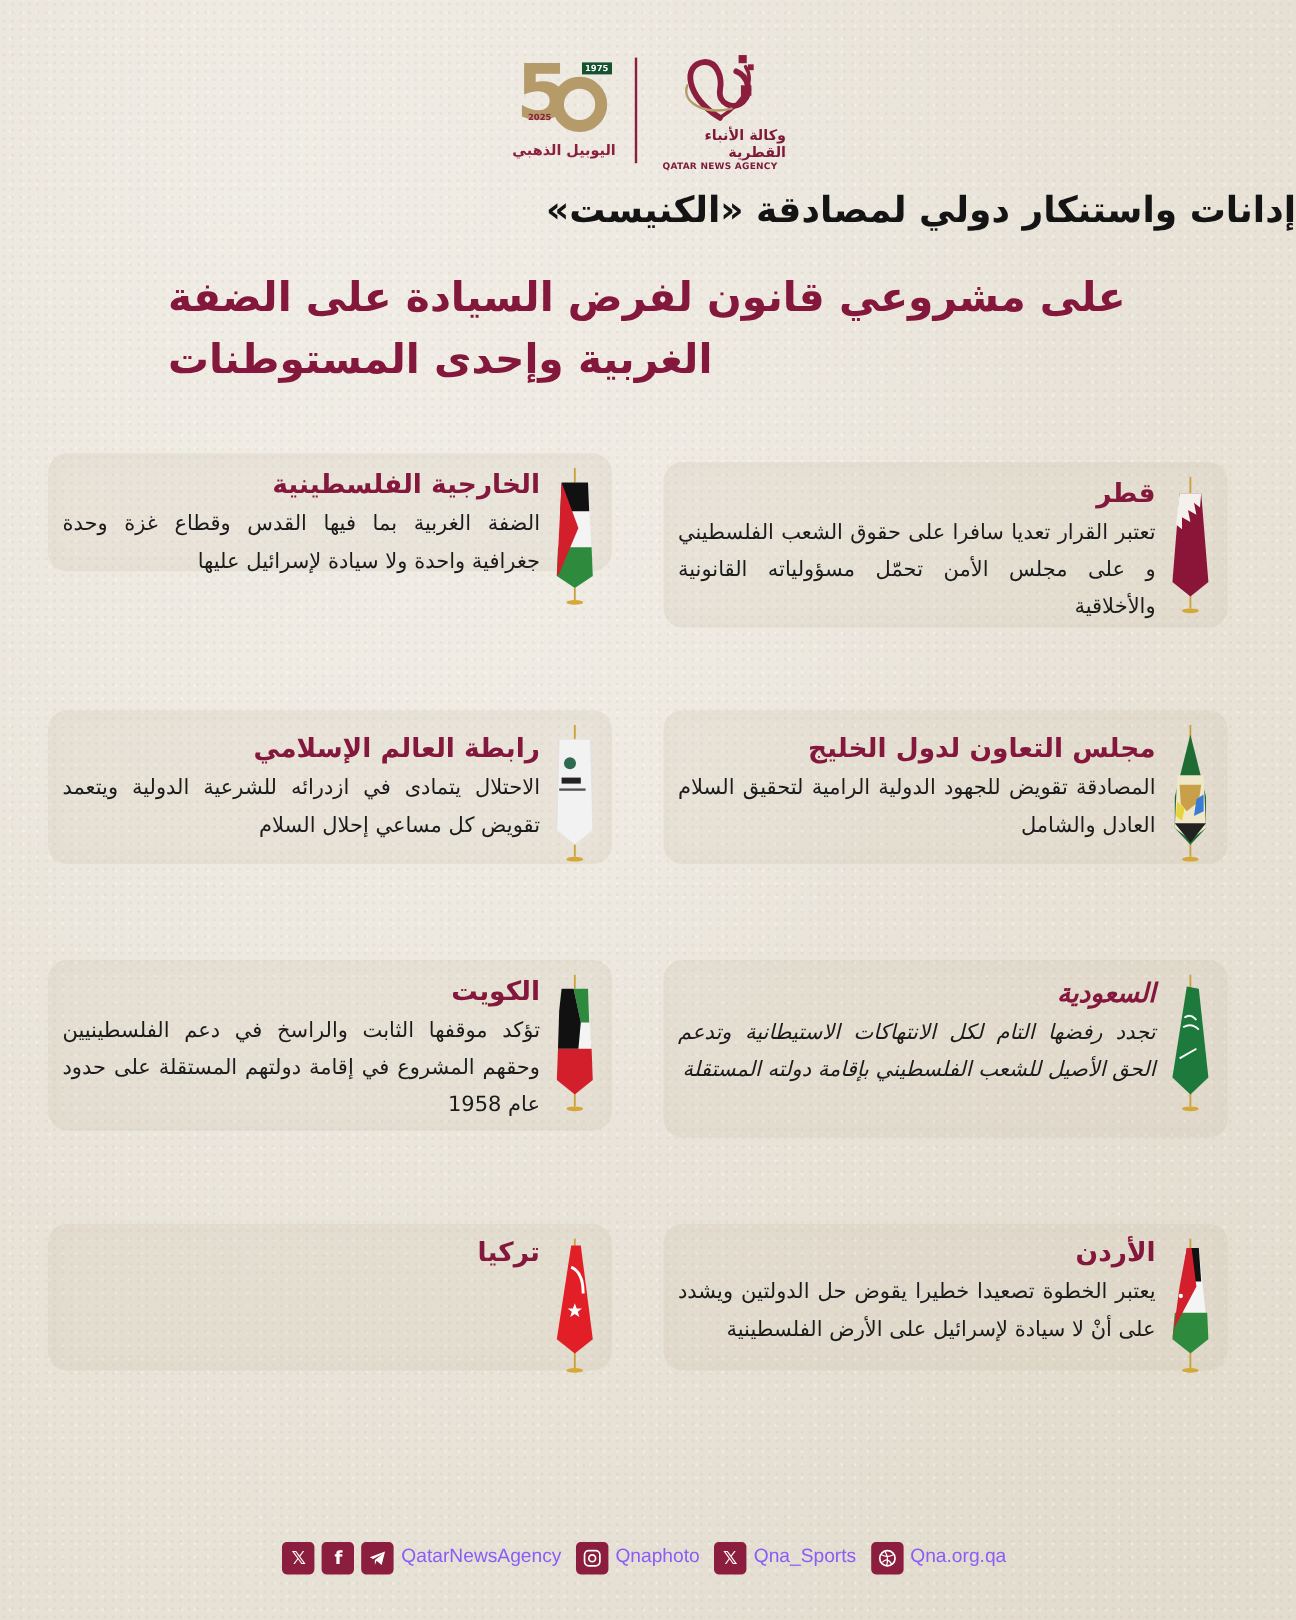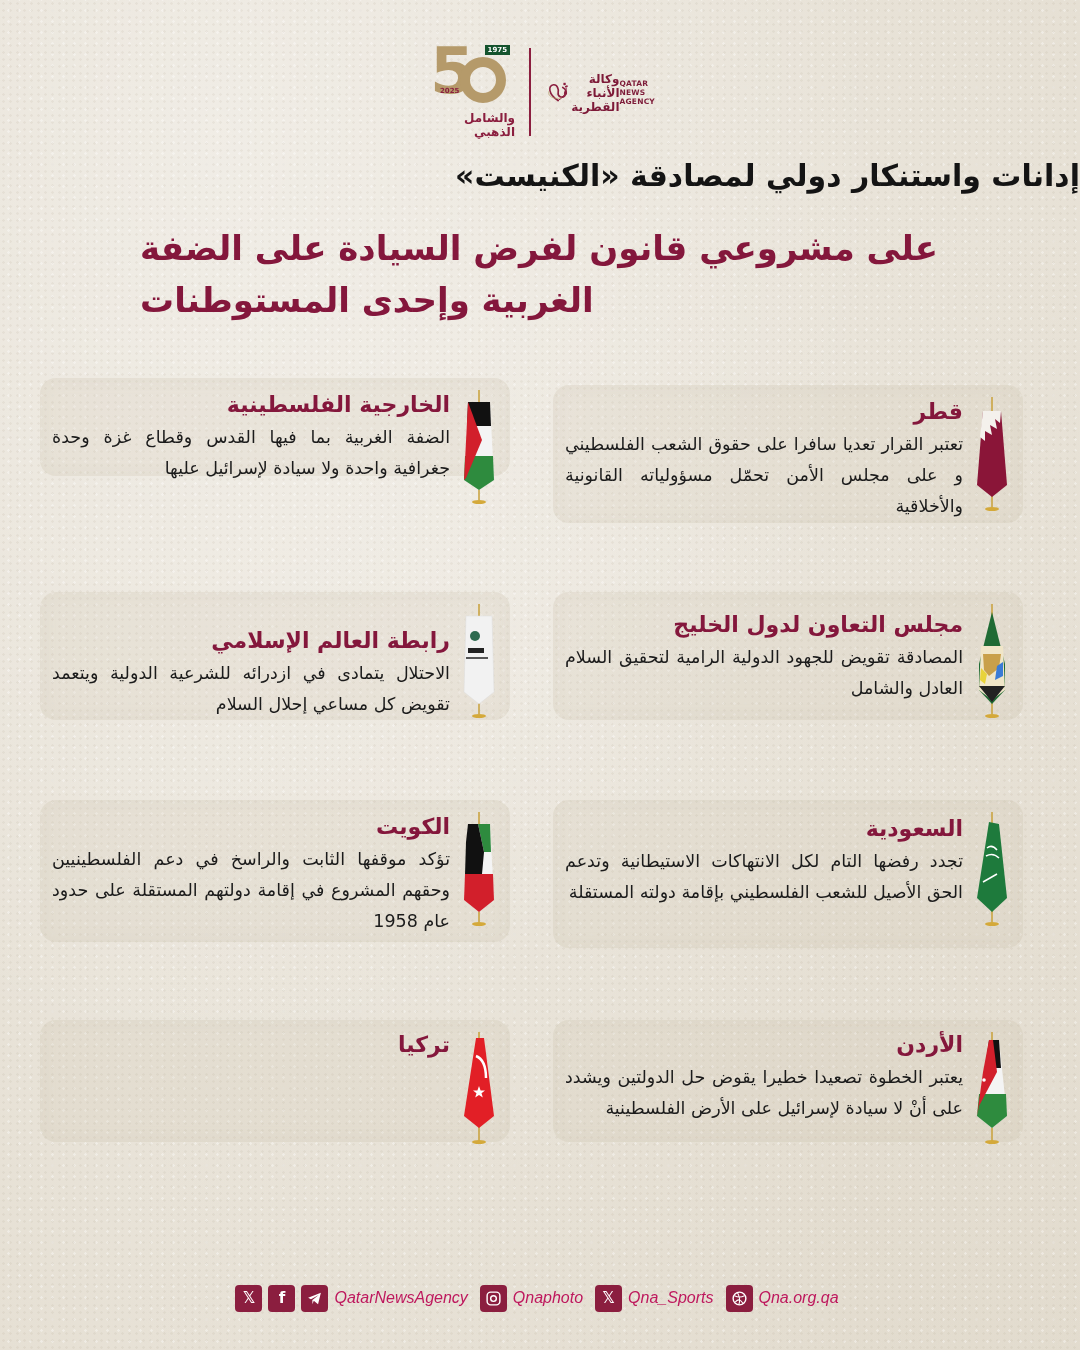--- a/index.html
+++ b/index.html
@@ -22,21 +22,21 @@
     background-size: 7px 7px, 11px 11px;
     background-position: 0 0, 3px 5px;
     pointer-events: none;
   }
 
   
   .logos {
     position: absolute; top: 42px; left: 0; width: 1080px; height: 100px;
     display: flex; justify-content: center; align-items: center; gap: 14px;
   }
-  .qna-logo { display: flex; flex-direction: row; align-items: center; width: 110px; }
+  .qna-logo { display: flex; flex-direction: column; align-items: center; width: 110px; }
   .qna-logo svg { width: 78px; height: 62px; }
   .qna-ar { font-size: 12px; font-weight: bold; color: #7d1a38; margin-top: 2px; direction: rtl; }
   .qna-en { font-size: 7.5px; font-weight: bold; color: #7d1a38; letter-spacing: 0.2px; }
   .logo-divider { width: 2px; height: 88px; background: #8b1e3f; }
   .jubilee { display: flex; flex-direction: column; align-items: center; width: 90px; position: relative; }
   .jubilee-num { position: relative; width: 80px; height: 62px; }
   .jubilee-num .five {
     position: absolute; left: 0; top: -6px; font-size: 64px; font-weight: bold;
     color: #b59a6a; font-family: "DejaVu Sans", sans-serif; line-height: 1;
   }
@@ -82,34 +82,34 @@
   .footer {
     position: absolute; top: 1282px; left: 0; width: 1080px; height: 32px;
     display: flex; justify-content: center; align-items: center; gap: 6px; direction: ltr;
   }
   .soc-icon {
     width: 27px; height: 27px; background: #8b1e3f; border-radius: 4px;
     display: flex; align-items: center; justify-content: center; color: #fff;
     font-size: 15px; font-weight: bold; font-family: "DejaVu Sans", sans-serif;
   }
   .soc-icon svg { width: 17px; height: 17px; }
-  .soc-handle { font-size: 16px; color: #be185d; font-family: "Liberation Sans", sans-serif; margin-right: 6px; font-style: italic; }
+  .soc-handle { font-size: 16px; color: #8b5cf6; font-family: "Liberation Sans", sans-serif; margin-right: 6px; }
 </style>
 </head>
 <body>
 
 <div class="logos">
   <div class="jubilee">
     <div class="jubilee-num">
       <span class="five">5</span>
       <span class="zero"></span>
       <span class="year-tag">1975</span>
       <span class="year-end">2025</span>
     </div>
-    <div class="jubilee-label">والشامل الذهبي</div>
+    <div class="jubilee-label">اليوبيل الذهبي</div>
   </div>
   <div class="logo-divider"></div>
   <div class="qna-logo">
     <svg viewBox="0 0 80 64">
       <path d="M40 58 C10 40, 8 12, 26 10 C38 9, 42 24, 40 34 C38 46, 52 52, 60 44 C68 36, 64 22, 54 18" fill="none" stroke="#8b1e3f" stroke-width="5" stroke-linecap="round"></path>
       <path d="M40 58 C62 44, 70 26, 62 14" fill="none" stroke="#8b1e3f" stroke-width="3" stroke-linecap="round"></path>
       <path d="M12 30 C6 44, 26 56, 50 50" fill="none" stroke="#b59a6a" stroke-width="2" stroke-linecap="round"></path>
       <rect x="56" y="4" width="7" height="7" fill="#8b1e3f"></rect>
       <rect x="64" y="12" width="5" height="5" fill="#8b1e3f"></rect>
       <rect x="58" y="30" width="9" height="9" fill="#8b1e3f"></rect>
@@ -169,35 +169,35 @@
 
 <div class="card col-l" style="top:592px;height:128px;">
   <svg class="flag" viewBox="0 0 34 116">
     <line x1="17" y1="0" x2="17" y2="110" stroke="#c9a13a" stroke-width="1.5"></line>
     <polygon points="4,12 30,12 32,88 17,100 2,88" fill="#f2f2f2" stroke="#ddd" stroke-width="0.5"></polygon>
     <circle cx="13" cy="32" r="5" fill="#2d6a4f"></circle>
     <rect x="6" y="44" width="16" height="5" fill="#222"></rect>
     <rect x="4" y="53" width="22" height="2" fill="#555"></rect>
     <ellipse cx="17" cy="112" rx="7" ry="2" fill="#d4a93a"></ellipse>
   </svg>
-  <div class="content" style="top:16px;margin-top:16px;">
+  <div class="content" style="top:16px;">
     <div class="name">رابطة العالم الإسلامي</div>
     <div class="desc">الاحتلال يتمادى في ازدرائه للشرعية الدولية ويتعمد تقويض كل مساعي إحلال السلام</div>
   </div>
 </div>
 
 <div class="card col-r" style="top:800px;height:148px;">
   <svg class="flag" viewBox="0 0 34 116">
     <line x1="17" y1="0" x2="17" y2="110" stroke="#c9a13a" stroke-width="1.5"></line>
     <polygon points="14,10 24,12 32,86 17,100 2,86" fill="#1e7a3c"></polygon>
     <path d="M12 36 Q17 32 22 38 M11 44 Q18 40 24 46" stroke="#fff" stroke-width="1.5" fill="none"></path>
     <line x1="8" y1="70" x2="22" y2="62" stroke="#fff" stroke-width="1.5"></line>
     <ellipse cx="17" cy="112" rx="7" ry="2" fill="#d4a93a"></ellipse>
   </svg>
-  <div class="content" style="top:12px;">
+  <div class="content" style="top:12px;font-style:italic;">
     <div class="name">السعودية</div>
     <div class="desc">تجدد رفضها التام لكل الانتهاكات الاستيطانية وتدعم الحق الأصيل للشعب الفلسطيني بإقامة دولته المستقلة</div>
   </div>
 </div>
 
 <div class="card col-l" style="top:800px;height:142px;">
   <svg class="flag" viewBox="0 0 34 116">
     <line x1="17" y1="0" x2="17" y2="110" stroke="#c9a13a" stroke-width="1.5"></line>
     <polygon points="6,12 28,12 32,88 17,100 2,88" fill="#f4f4f4"></polygon>
     <polygon points="16,12 28,12 29,40 22,40" fill="#2e8b3e"></polygon>

